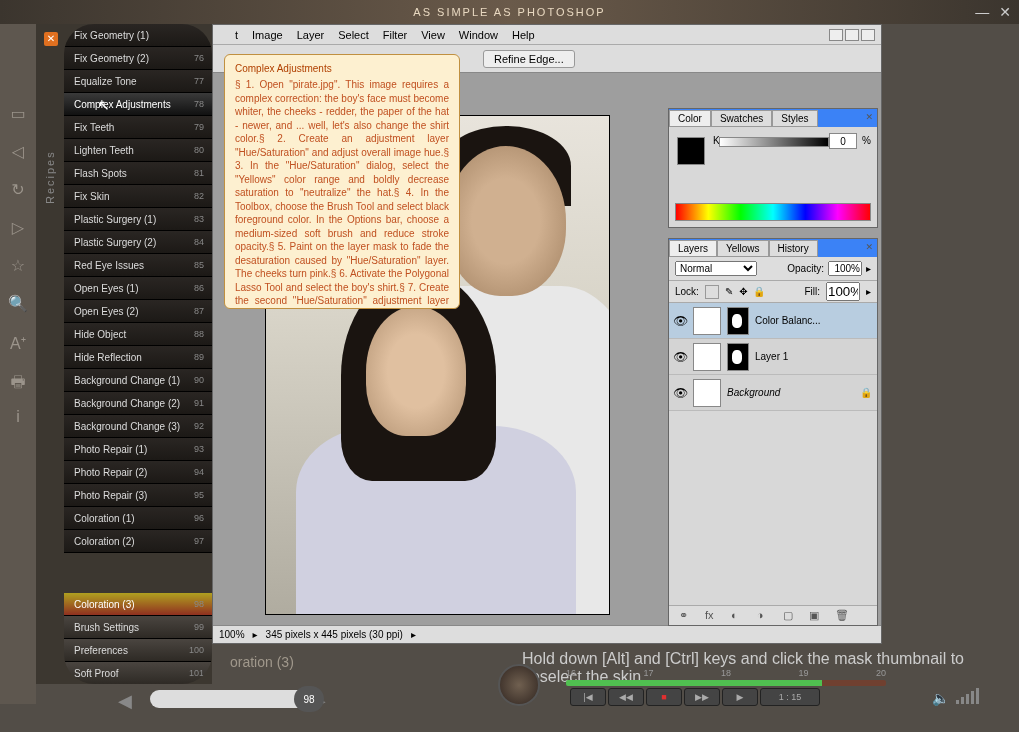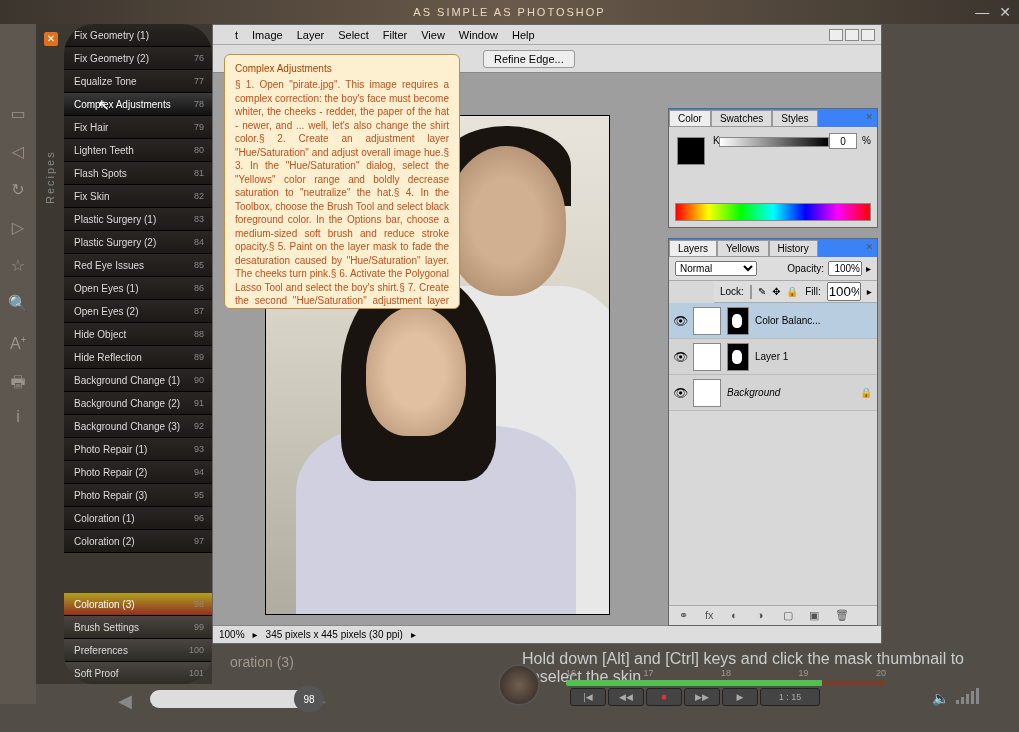--- a/index.html
+++ b/index.html
@@ -64,21 +64,21 @@
 .color-swatch { position: absolute; left: 8px; top: 28px; width: 28px; height: 28px; background: #000; border: 1px solid #888; }
 .color-swatch::after { content: ''; position: absolute; left: -6px; top: -6px; width: 28px; height: 28px; background: #fff; border: 1px solid #888; z-index: -1; }
 .k-slider { position: absolute; left: 50px; top: 28px; width: 110px; height: 10px; background: linear-gradient(90deg, #fff, #000); border: 1px solid #888; }
 .k-input { position: absolute; right: 20px; top: 24px; width: 28px; height: 16px; border: 1px solid #888; text-align: center; font-size: 10px; }
 .spectrum { position: absolute; left: 6px; bottom: 6px; right: 6px; height: 18px; background: linear-gradient(90deg, red, yellow, lime, cyan, blue, magenta, red); border: 1px solid #888; }
 
 .layers-panel { left: 668px; top: 238px; width: 210px; height: 388px; }
 .layers-opts { height: 24px; background: #ddd; display: flex; align-items: center; padding: 0 6px; gap: 4px; border-bottom: 1px solid #aaa; }
 .layers-opts select { font-size: 10px; width: 82px; }
 .layers-opts input { width: 34px; font-size: 10px; text-align: right; }
-.layers-lock { height: 22px; background: #ddd; display: flex; align-items: center; padding: 0 6px; gap: 6px; border-bottom: 1px solid #aaa; font-size: 10px; margin-left: 45px; }
+.layers-lock { height: 22px; background: #ddd; display: flex; align-items: center; padding: 0 6px; gap: 6px; border-bottom: 1px solid #aaa; font-size: 10px; }
 .layers-lock .licon { width: 14px; height: 14px; border: 1px solid #999; }
 .layer-row { height: 36px; display: flex; align-items: center; padding: 0 4px; gap: 6px; border-bottom: 1px solid #bbb; background: #d4d4d4; }
 .layer-row.selected { background: #b8cde0; }
 .layer-row .eye { width: 14px; font-size: 12px; }
 .layer-row .thumb { width: 28px; height: 28px; background: #fff; border: 1px solid #888; }
 .layer-row .mask { width: 22px; height: 28px; background: #000; border: 1px solid #888; position: relative; }
 .layer-row .mask::after { content: ''; position: absolute; left: 4px; top: 6px; width: 10px; height: 14px; background: #fff; border-radius: 40%; }
 .layer-row .lname { font-size: 10px; }
 .layer-row .lname.italic { font-style: italic; }
 .layers-bottom { position: absolute; bottom: 0; left: 0; right: 0; height: 20px; background: #ddd; border-top: 1px solid #aaa; display: flex; align-items: center; justify-content: flex-start; padding: 0 10px; gap: 12px; }
@@ -140,21 +140,21 @@
       </div>
       <div class="recipe-item">
         <span>Equalize Tone</span>
         <span class="num">77</span>
       </div>
       <div class="recipe-item active">
         <span>Complex Adjustments</span>
         <span class="num">78</span>
       </div>
       <div class="recipe-item">
-        <span>Fix Hair</span>
+        <span>Fix Teeth</span>
         <span class="num">79</span>
       </div>
       <div class="recipe-item">
         <span>Lighten Teeth</span>
         <span class="num">80</span>
       </div>
       <div class="recipe-item">
         <span>Flash Spots</span>
         <span class="num">81</span>
       </div>

